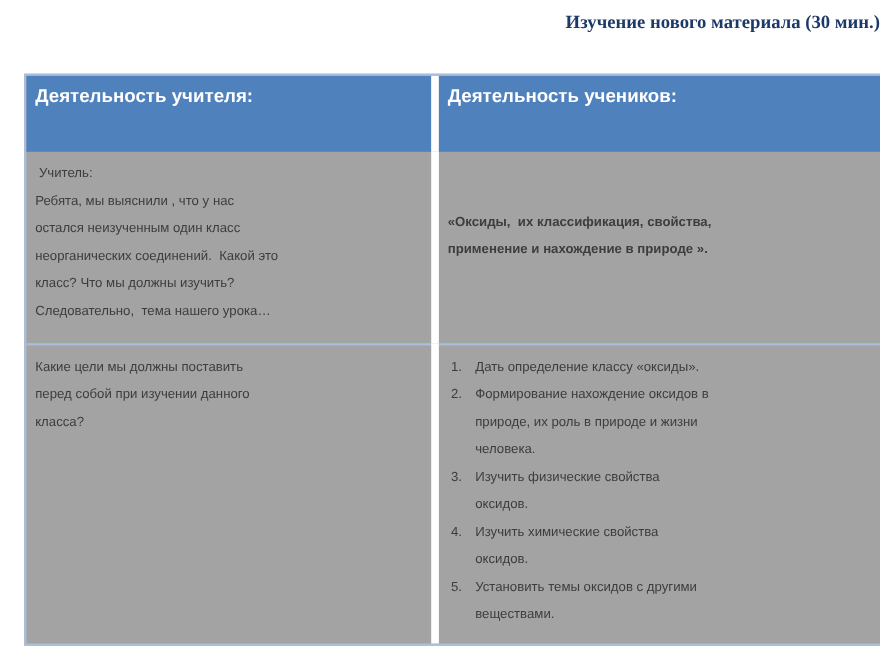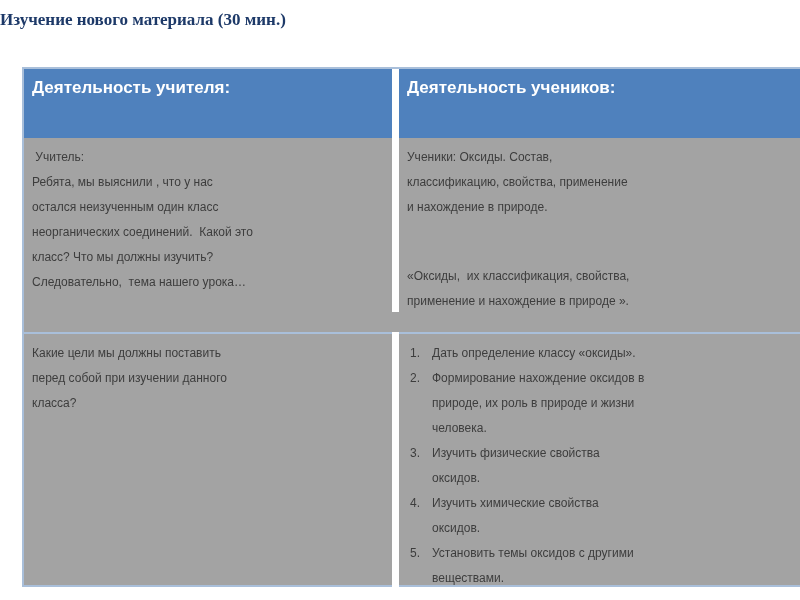--- a/index.html
+++ b/index.html
@@ -15,21 +15,21 @@
   .slide{
     position:relative;
     width:800px;height:600px;
     background:var(--page-bg);
     overflow:hidden;
     font-family:"Liberation Sans", sans-serif;
   }
   .title-block{
     position:absolute;
     left:0;top:8px;width:100%;
-    text-align:left;
+    text-align:right;
     color:var(--title-text);
     font-family:"Liberation Serif", serif;
     font-weight:bold;
     font-size:17px;
     line-height:23px;
   }
   .activity-table{
     position:absolute;
     left:22px;top:67px;
     width:788px;height:520px;
@@ -50,24 +50,24 @@
     box-sizing:border-box;
   }
   .gap-cell{background:#ffffff;}
   .bcell{
     box-sizing:border-box;
     padding:7px 8px;
     color:var(--body-text);
     font-size:12px;
     line-height:25px;
   }
-  .row2{border-top:2px solid var(--border);margin-top:20px;}
+  .row2{border-top:2px solid var(--border);}
   .row2.gap-cell{border-top:none;}
   .prewrap{white-space:pre-wrap;}
-  .para2{margin-top:44px;}
+  .para2{margin-top:44px;font-weight:bold;}
   .goals{margin:0;padding:0;list-style:none;}
   .goal-item{display:flex;align-items:flex-start;padding-left:3px;}
   .goal-num{
     flex:0 0 22px;
     text-align:left;
   }
   .goal-text{flex:1;}
 </style>
 </head>
 <body>
@@ -85,23 +85,20 @@
     <div class="hcell">Деятельность учеников:</div>
 
     <div class="bcell prewrap"> Учитель:
 Ребята, мы выяснили , что у нас
 остался неизученным один класс
 неорганических соединений.  Какой это
 класс? Что мы должны изучить?
 Следовательно,  тема нашего урока…</div>
     <div class="gap-cell"></div>
     <div class="bcell">
-      <div class="prewrap">Ученики: Оксиды. Состав,
-классификацию, свойства, применение
-и нахождение в природе.</div>
       <div class="prewrap para2">«Оксиды,  их классификация, свойства,
 применение и нахождение в природе ».</div>
     </div>
 
     <div class="bcell row2 prewrap">Какие цели мы должны поставить
 перед собой при изучении данного
 класса?</div>
     <div class="gap-cell row2"></div>
     <div class="bcell row2">
       <ol class="goals">

